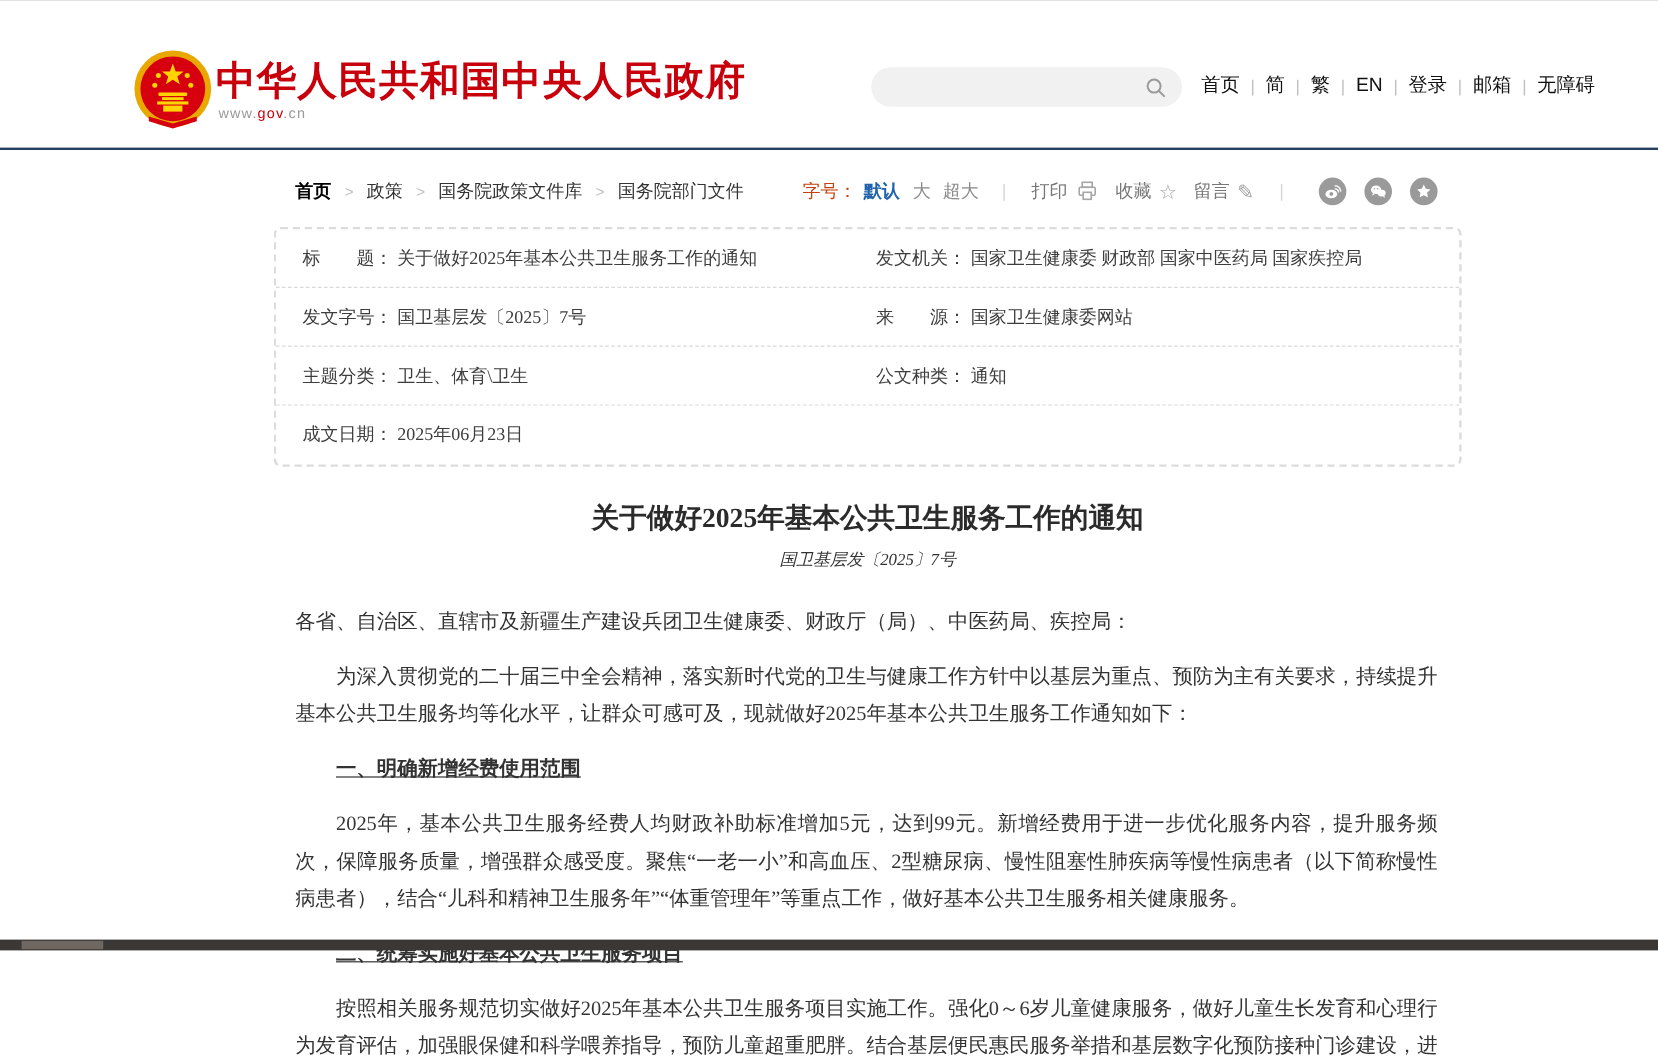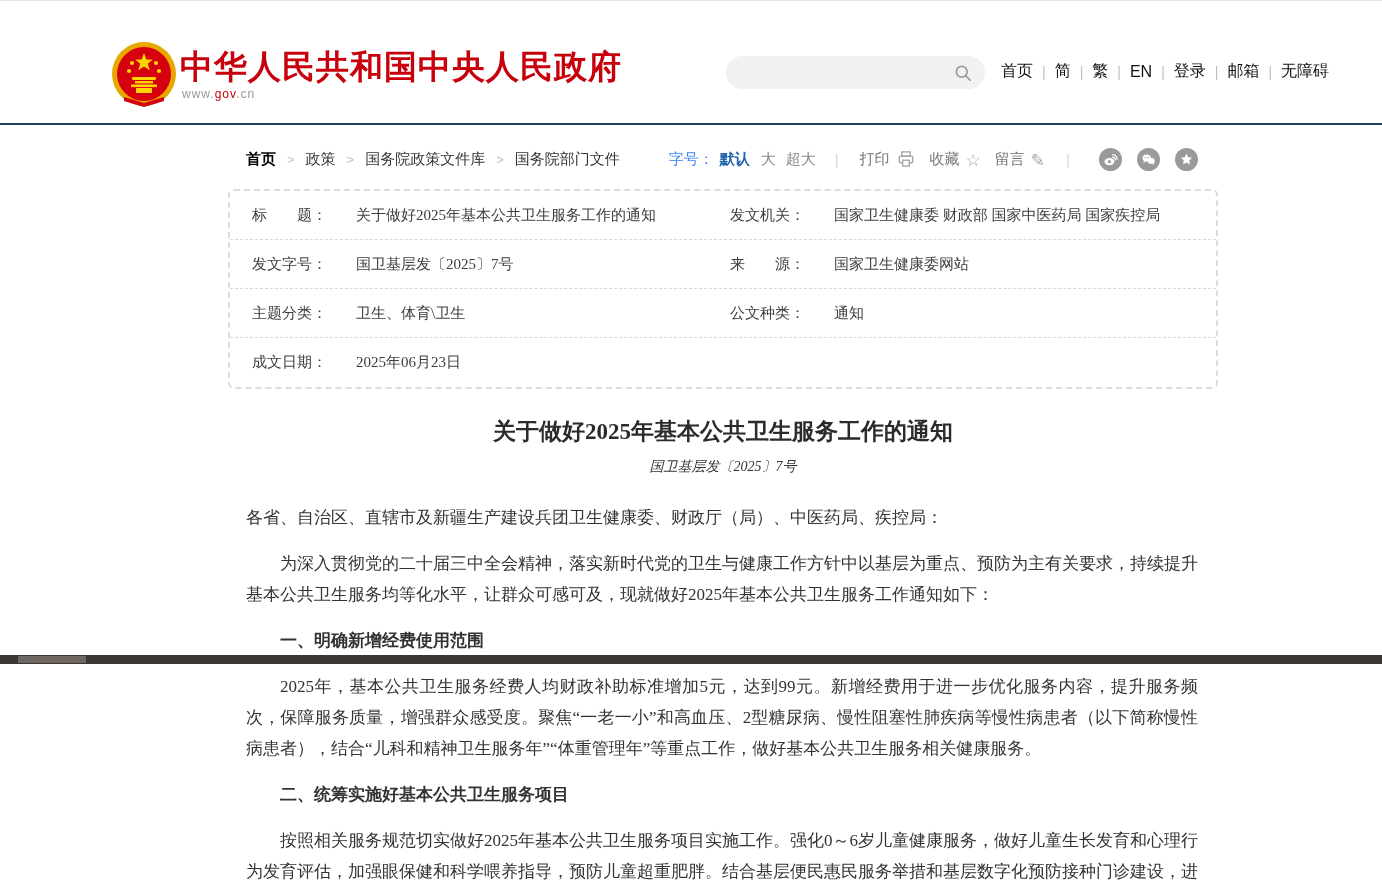--- a/index.html
+++ b/index.html
@@ -1,18 +1,18 @@
 <!DOCTYPE html>
 <html><head>
 <meta charset="utf-8">
 <style>
   * { box-sizing: border-box; margin: 0; padding: 0; }
   html,body { width:1382px; height:884px; overflow:hidden; background:#fff;
     font-family:"Liberation Sans", sans-serif; }
-  .page { position:relative; width:1382px; height:664px; border-top:1px solid #e2e2e2; }
+  .page { position:relative; width:1382px; height:792px; border-top:1px solid #e2e2e2; }
 
   
   .header { position:relative; height:124px; background:#fff; border-bottom:2px solid #24405e; }
   .emblem { position:absolute; left:110px; top:40px; width:68px; height:68px; }
   .site-title { position:absolute; left:180px; top:44px; font-size:33px; font-weight:bold;
     color:#c7000b; letter-spacing:1px; font-family:"Liberation Sans",sans-serif; }
   .site-url { position:absolute; left:182px; top:86px; font-size:12px; color:#9a9a9a; letter-spacing:1px; }
   .site-url .red { color:#c7000b; }
   .searchbox { position:absolute; left:726px; top:55px; width:259px; height:33px;
     background:#f1f1f1; border-radius:17px; display:flex; align-items:center; }
@@ -28,52 +28,52 @@
   .wrap { position:relative; width:990px; margin-left:228px; }
 
   
   .crumbrow { display:flex; align-items:center; margin-top:21px; padding-left:18px; height:26px; }
   .crumbs { display:flex; align-items:center; font-size:15px; color:#333; }
   .crumbs .item { cursor:pointer; }
   .crumbs .item.first { font-weight:bold; color:#000; }
   .crumbs .gt { color:#c0c0c0; margin:0 11px; font-size:13px; }
   .tools { margin-left:auto; display:flex; align-items:center; font-size:15px; color:#8b8b8b;
     padding-right:20px; }
-  .tools .lbl { color:#3b82f6;text-align:right; }
+  .tools .lbl { color:#c2410c;text-align:right; }
   .tools .fs-default { color:#2162ac; font-weight:bold; margin:4px 6px; }
   .tools .fs { color:#8b8b8b; margin:0 5px; }
   .tools .vsep { color:#d8d8d8; margin:0 14px; }
   .tools .act { color:#777; display:flex; align-items:flex-end; margin:0 7px; }
   .tools .act .ig { margin-left:6px; color:#a5a5a5; font-size:17px; line-height:1; }
   .tools svg.psvg { width:20px; height:20px; margin-left:6px; }
   .share { display:flex; align-items:center; }
   .circle { width:23px; height:23px; border-radius:50%; background:#9a9a9a; margin-left:15px;
     display:flex; align-items:center; justify-content:center; }
   .circle svg { width:17px; height:17px; }
 
   
   .meta { margin-top:17px; border:2px dashed #dcdcdc; border-radius:6px;
     font-family:"Liberation Serif", serif; font-size:15px; color:#3d3d3d; }
   .mrow { display:flex; align-items:center; height:49px; padding:0 22px;
     border-bottom:1px dashed #d9d9d9; }
   .mrow:last-child { border-bottom:none; }
-  .mcell { display:flex; align-items:flex-end;gap:25px; }
+  .mcell { display:flex; align-items:flex-end; }
   .mcell.left { width:478px; flex:0 0 478px; }
   .mcell .mlabel { white-space:pre; color:#3d3d3d; }
   .mcell .mvalue { margin-left:4px; color:#3d3d3d; }
 
   
   .article { font-family:"Liberation Serif", serif; color:#333; }
   .doc-title { margin-top:27px; text-align:center; font-size:23px; font-weight:bold; color:#2b2b2b; }
   .doc-subtitle { margin-top:11px; text-align:center; font-size:14px; font-style:italic; color:#333; }
   .body-text { margin-top:26px; padding:0 20px 0 18px; font-size:17px; line-height:31px;
     text-align:justify; }
   .body-text p { margin:15px 0; }
   .body-text p.indent { text-indent:2em; }
-  .body-text p.heading { font-weight:bold; text-indent:2em; }
+  .body-text p.heading { font-weight:bold; text-indent:2em;text-decoration:underline; }
 
   
   .hscroll { position:absolute; left:0; bottom:0; width:1382px; height:9px; background:#3b3734; }
   .hscroll .thumb { position:absolute; left:18px; top:1px; width:68px; height:7px; background:#6f6862; }
 </style>
 </head>
 <body>
 
 <div class="page">
 

